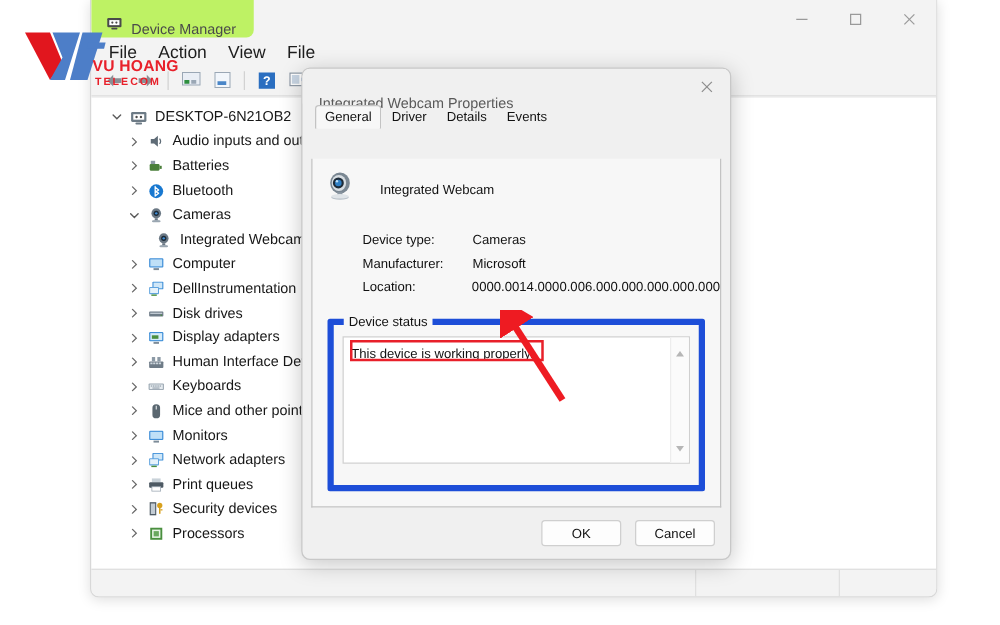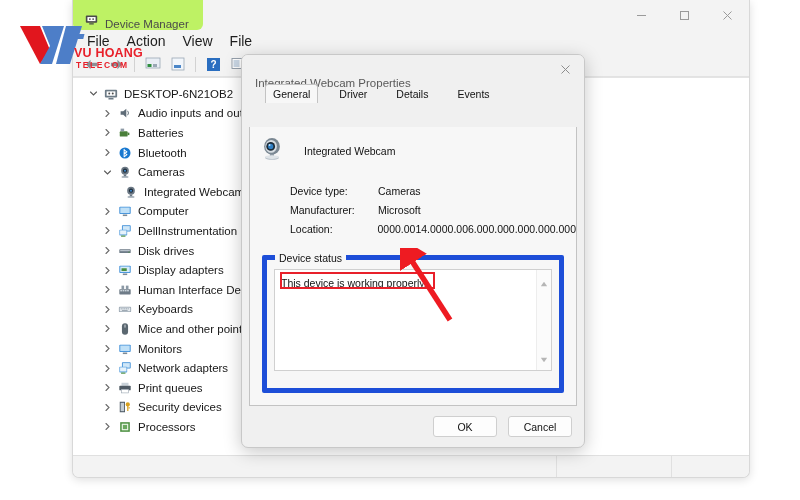--- a/index.html
+++ b/index.html
@@ -96,21 +96,21 @@
   #dlg-close { position: absolute; right: 0; top: 0; width: 38px; height: 28px;
     display: flex; align-items: center; justify-content: center; }
 
   #dlg-tabs {
     display: flex; align-items: flex-end; padding-left: 10px; height: 19px;
     position: relative;
   }
   .tab {
     font-size: 10.5px; color: #111; padding: 2px 7px 2px 7px; line-height: 14px;
     border: 1px solid transparent; border-bottom: none;
-    position: relative; top: 1px; margin-left: 13px;
+    position: relative; top: 1px;
   }
   .tab.active {
     background: #f7f7f7; border-color: #c3c3c3;
     border-radius: 3px 3px 0 0;
   }
   #dlg-body {
     position: absolute; left: 7px; right: 7px; top: 72px; bottom: 41px;
     background: #f7f7f7; border: 1px solid #c3c3c3; border-top: none;
   }
 

